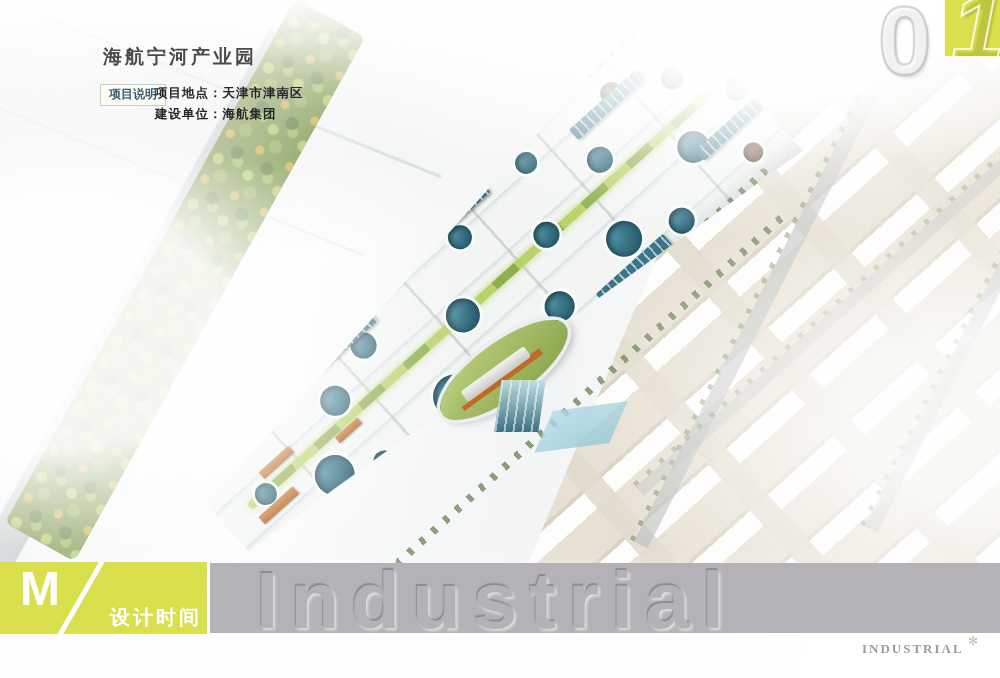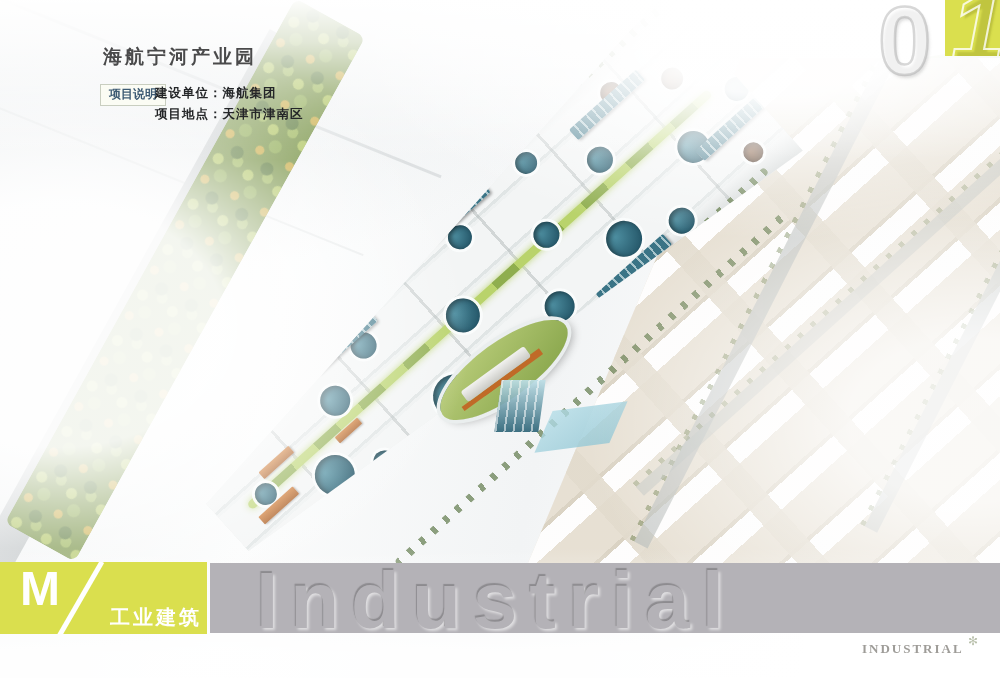--- a/index.html
+++ b/index.html
@@ -194,33 +194,33 @@
     <div class="tree-row"></div>
     <div class="landmark"></div>
     <div class="tower"></div>
     <div class="pool"></div>
     <div class="vignette"></div>
   </div>
 
   <div class="hdr-title">海航宁河产业园</div>
   <div class="info-label">项目说明</div>
   <div class="info-lines">
+    <div class="info-line">项目地点：天津市津南区</div>
     <div class="info-line">建设单位：海航集团</div>
-    <div class="info-line">项目地点：天津市津南区</div>
   </div>
 
   <div class="digit-zero">0</div>
   <div class="yellow-chip">
     <div class="digit-one">1</div>
   </div>
 
   <div class="block-green">
     <div class="idx-letter">M</div>
     <div class="idx-slash"></div>
-    <div class="cat-cn">工业建筑</div>
+    <div class="cat-cn">设计时间</div>
   </div>
   <div class="band-gray">
     <div class="watermark">Industrial</div>
   </div>
   <div class="cat-en">INDUSTRIAL</div>
   <div class="sprig">✻</div>
 
 </div>
 
 </body></html>

